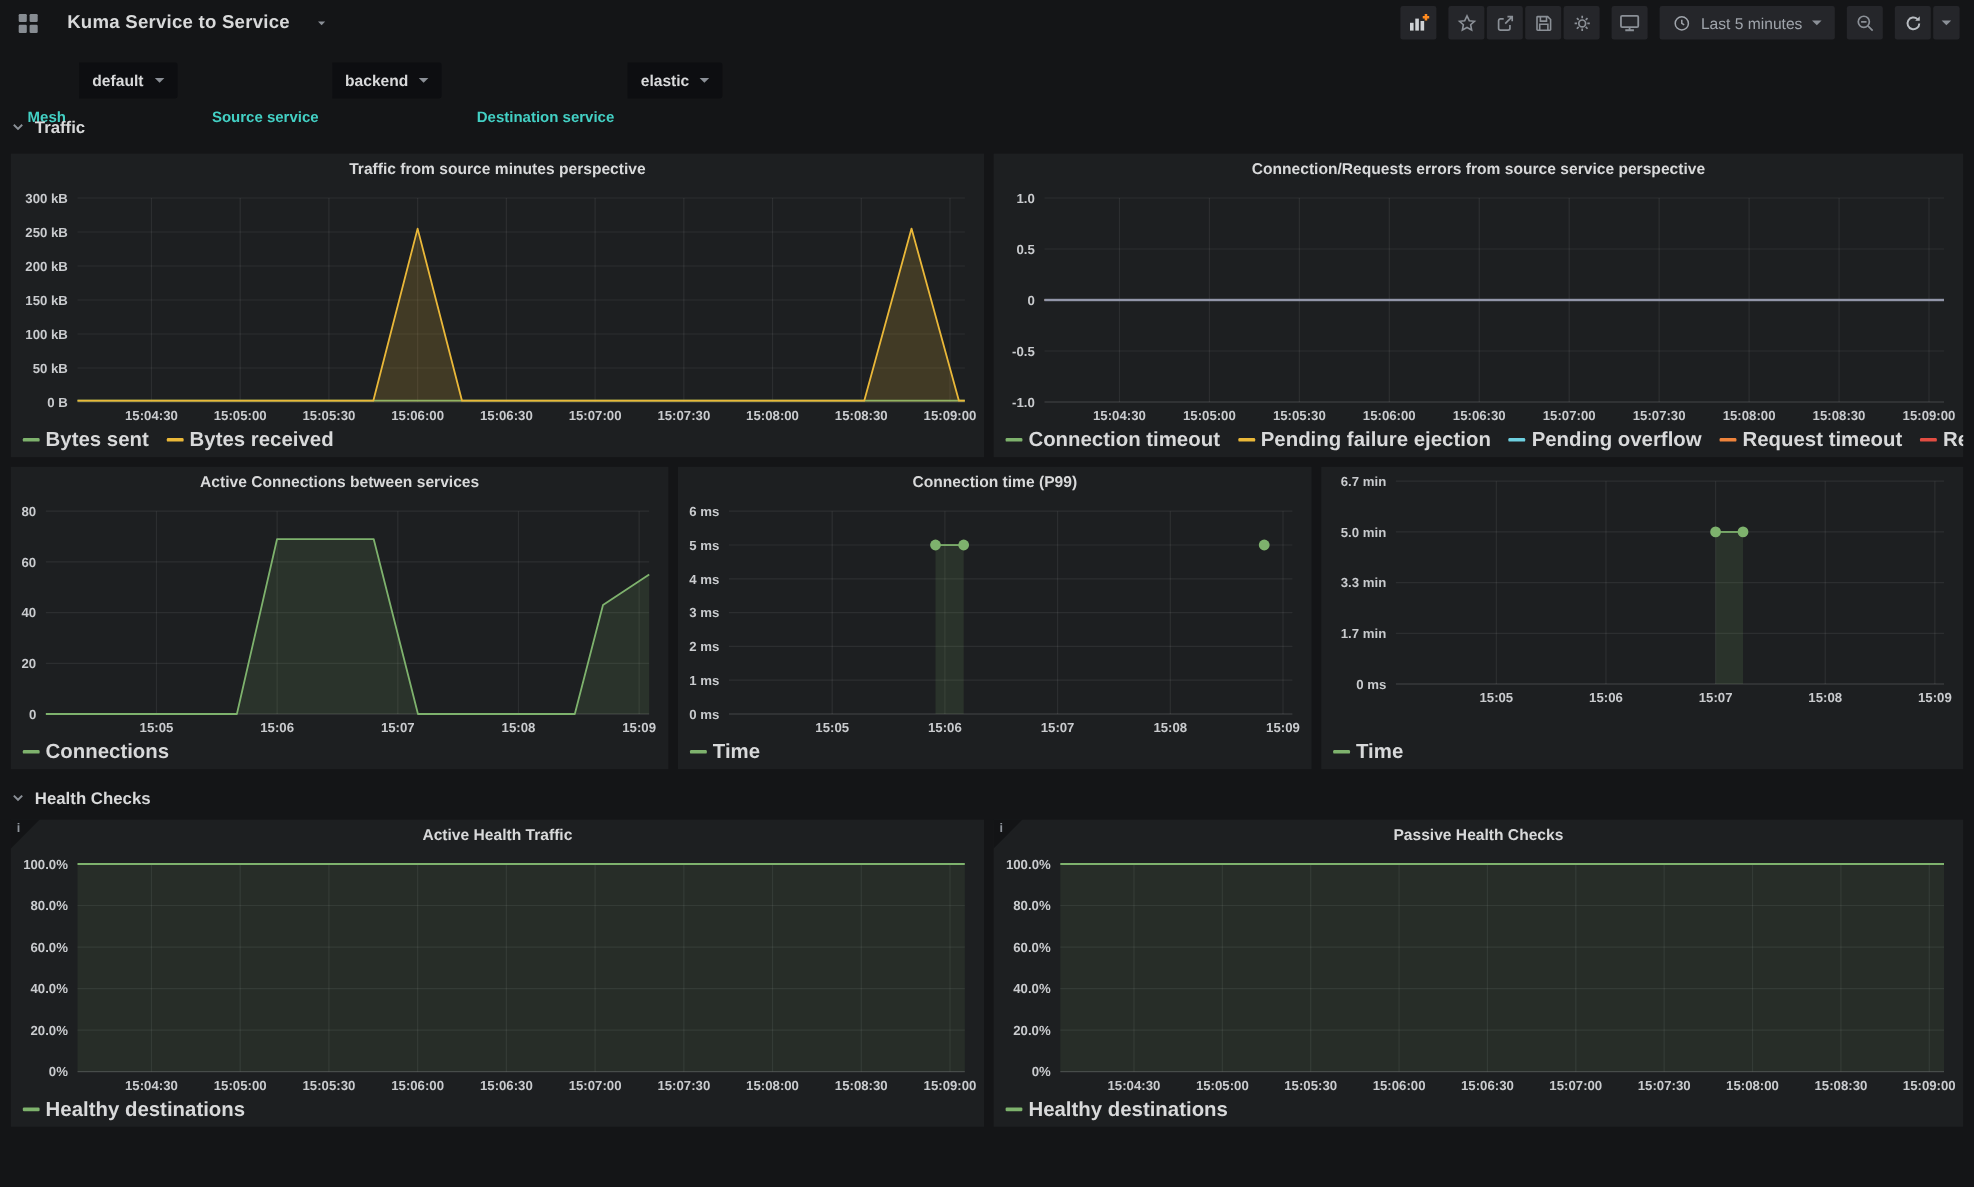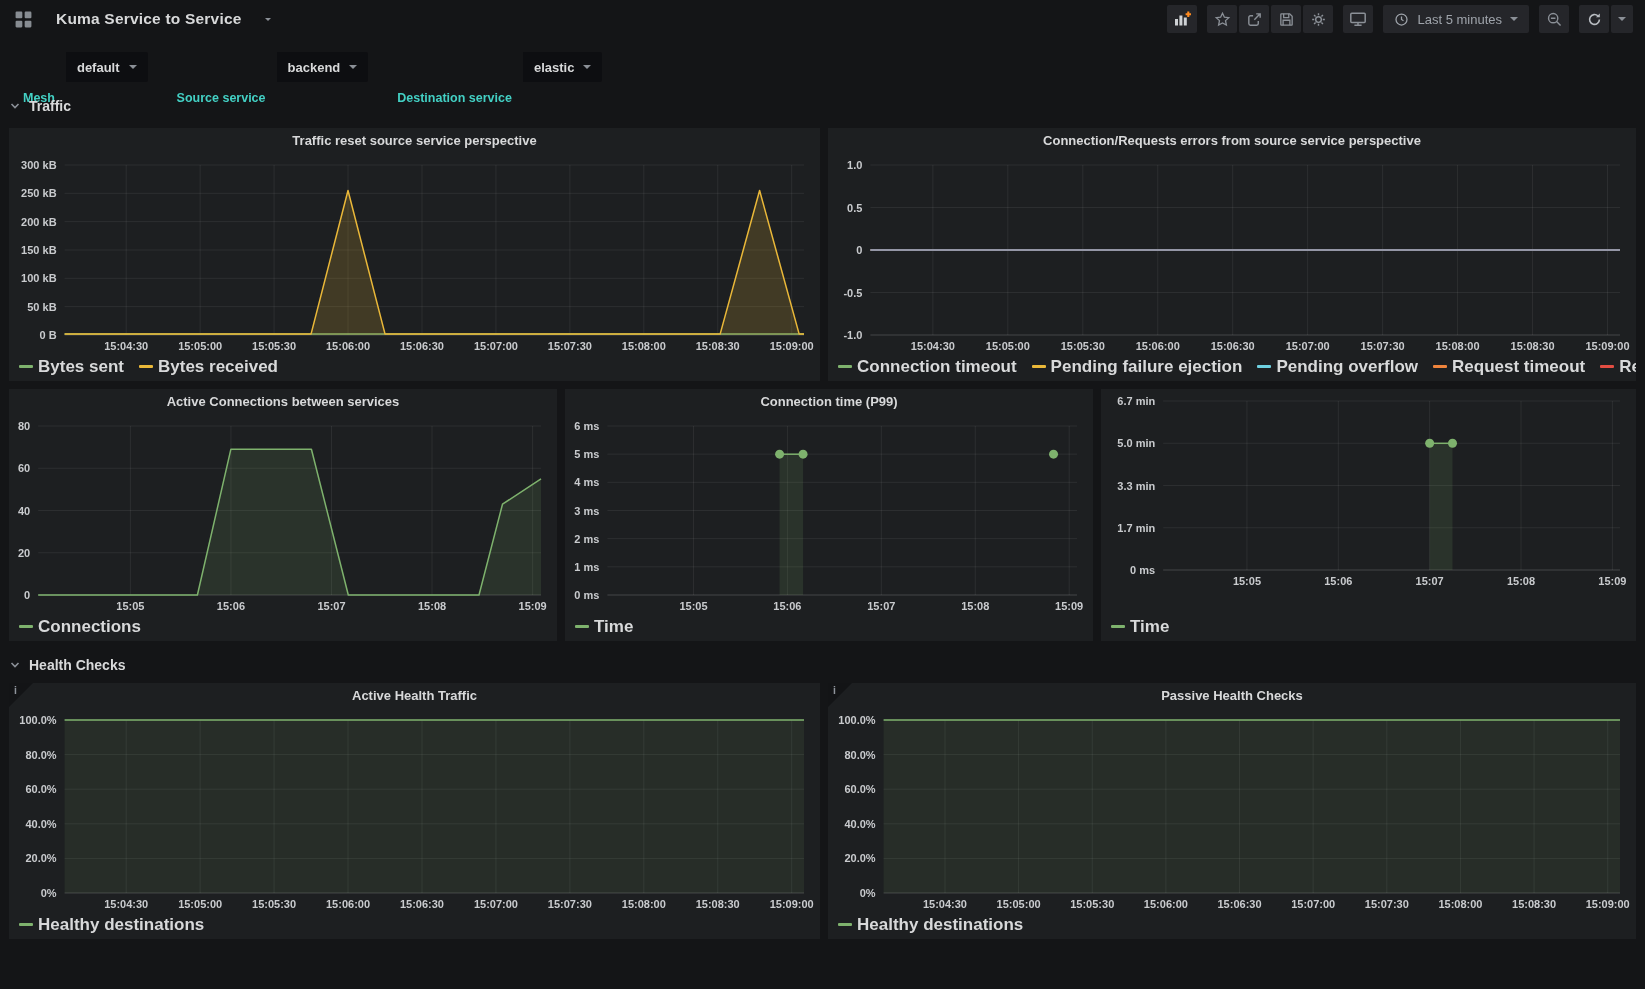--- a/index.html
+++ b/index.html
@@ -158,21 +158,21 @@
 
 <div class="row-header">
   <svg class="icon" width="12" height="12" viewBox="0 0 12 12">
     <polyline points="2.5,4 6,7.5 9.5,4" fill="none" stroke="#8b9097" stroke-width="1.6"></polyline>
   </svg>
   <span>Traffic</span>
 </div>
 
 <div class="grid-row row1">
   <div class="panel">
-    <div class="panel-header">Traffic reset source service perspective</div>
+    <div class="panel-header">Traffic from source minutes perspective</div>
     <div class="panel-chart">
         <svg width="811" height="202">
           <line x1="117.21666666666665" y1="12" x2="117.21666666666665" y2="182" stroke="rgba(255,255,255,0.07)" stroke-width="1"></line>
           <text x="117.21666666666665" y="197" text-anchor="middle" fill="#c9cbce" font-size="11" font-weight="700" font-family="&quot;Liberation Sans&quot;,sans-serif">15:04:30</text>
           <line x1="191.15666666666664" y1="12" x2="191.15666666666664" y2="182" stroke="rgba(255,255,255,0.07)" stroke-width="1"></line>
           <text x="191.15666666666664" y="197" text-anchor="middle" fill="#c9cbce" font-size="11" font-weight="700" font-family="&quot;Liberation Sans&quot;,sans-serif">15:05:00</text>
           <line x1="265.09666666666664" y1="12" x2="265.09666666666664" y2="182" stroke="rgba(255,255,255,0.07)" stroke-width="1"></line>
           <text x="265.09666666666664" y="197" text-anchor="middle" fill="#c9cbce" font-size="11" font-weight="700" font-family="&quot;Liberation Sans&quot;,sans-serif">15:05:30</text>
           <line x1="339.03666666666663" y1="12" x2="339.03666666666663" y2="182" stroke="rgba(255,255,255,0.07)" stroke-width="1"></line>
           <text x="339.03666666666663" y="197" text-anchor="middle" fill="#c9cbce" font-size="11" font-weight="700" font-family="&quot;Liberation Sans&quot;,sans-serif">15:06:00</text>

